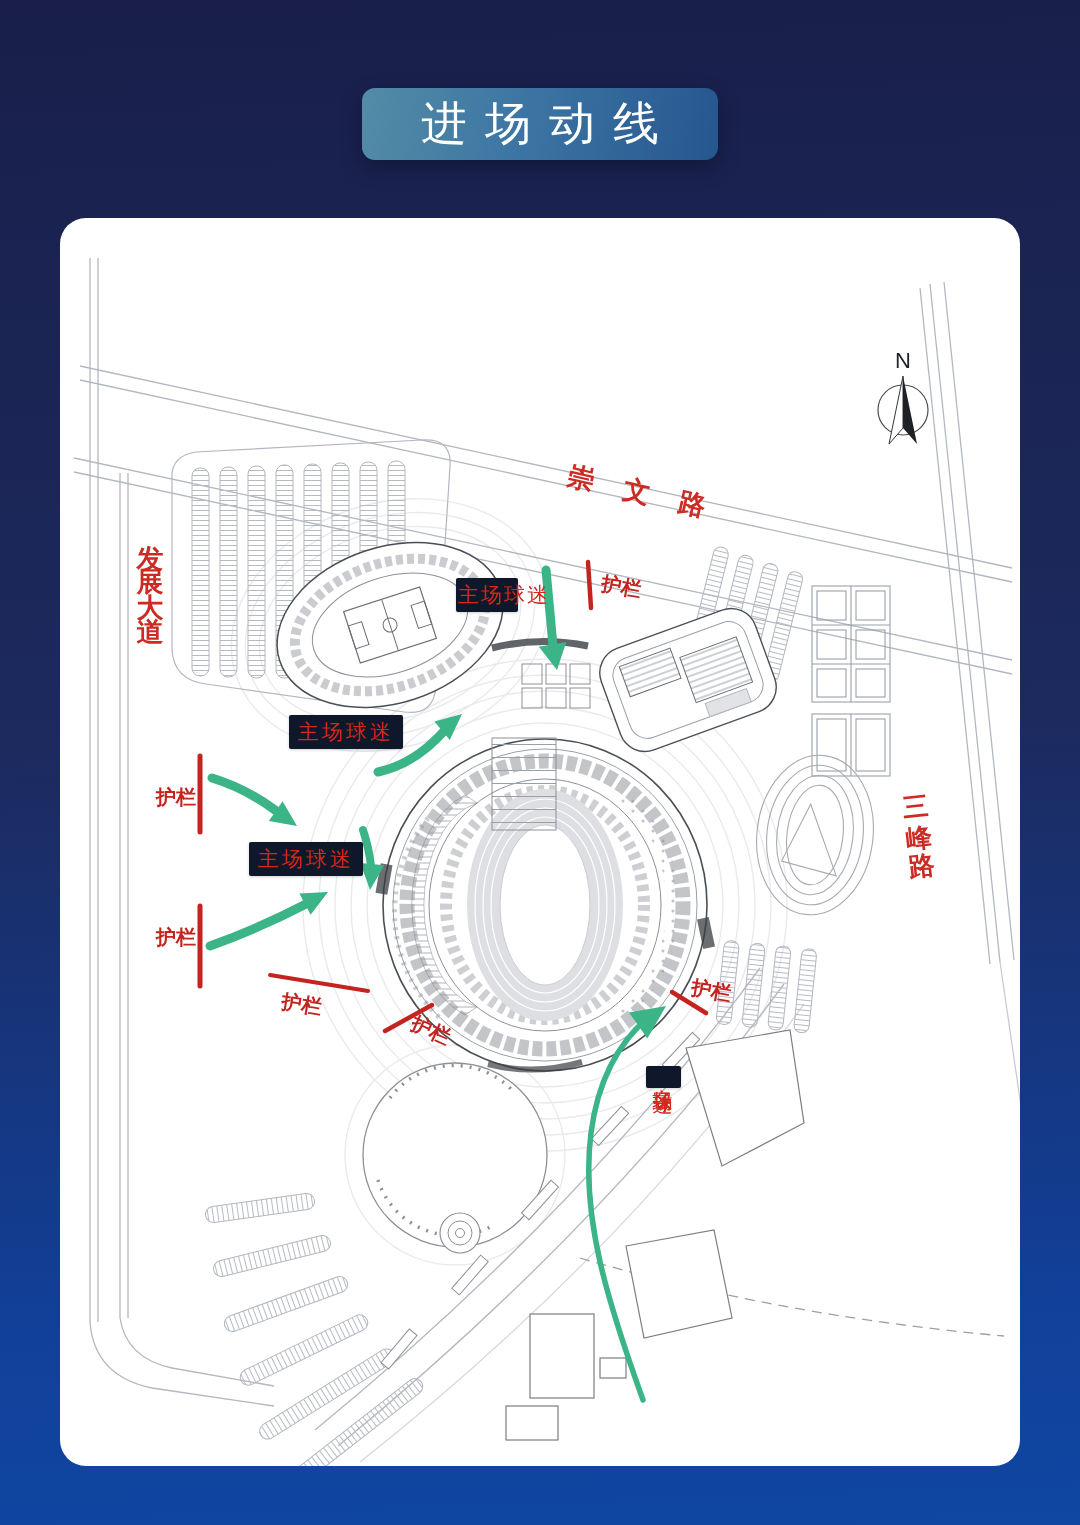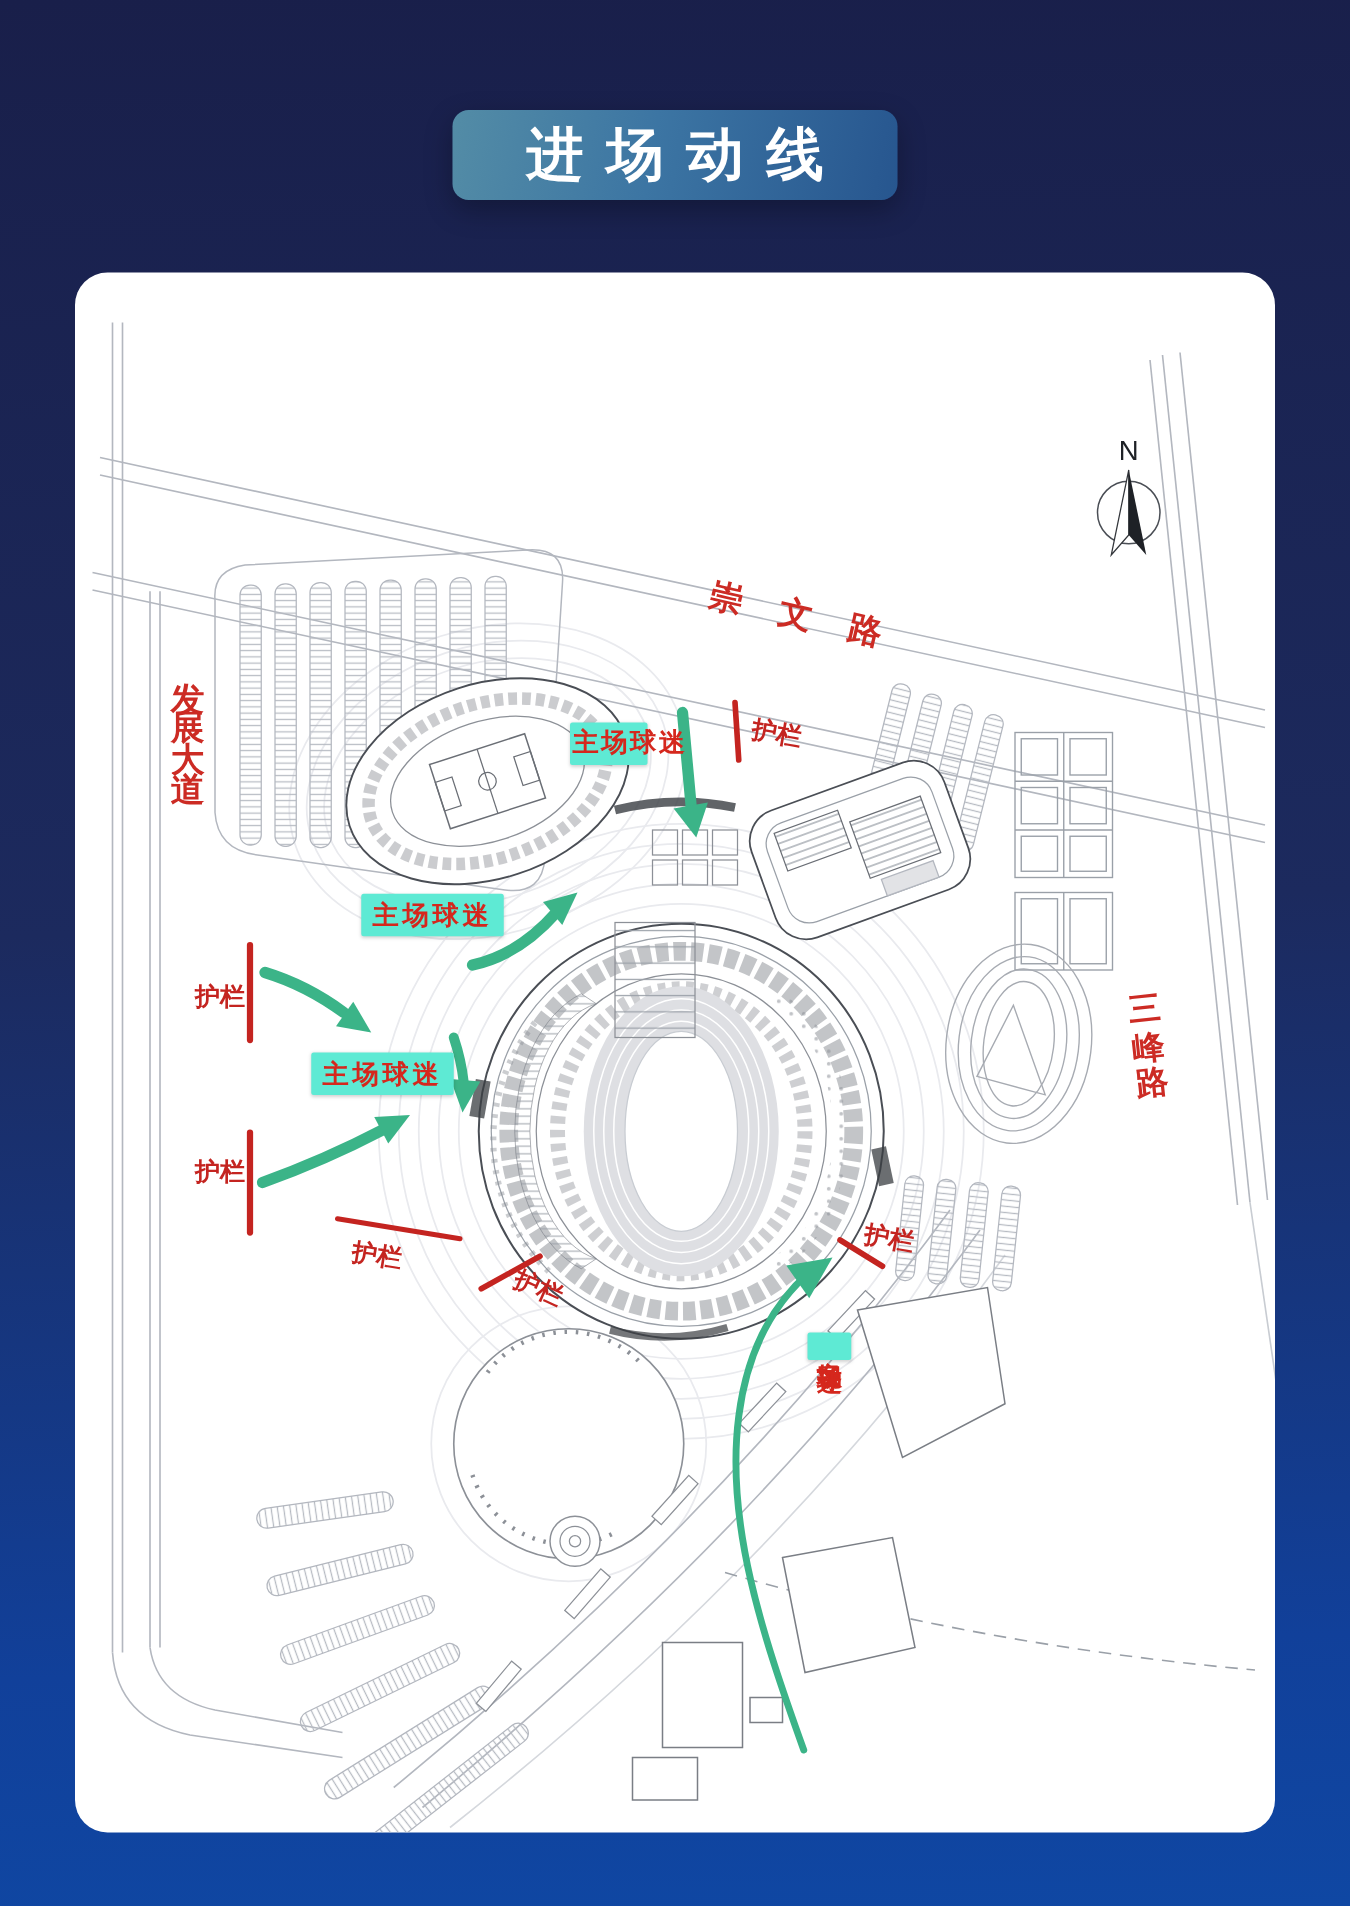--- a/index.html
+++ b/index.html
@@ -2,32 +2,32 @@
 <html><head>
 <meta charset="utf-8">
 <style>
   html,body{margin:0;padding:0;background:#0e1638;}
   .page{position:relative;width:1080px;height:1525px;overflow:hidden;
         font-family:"Liberation Sans",sans-serif;
         background:linear-gradient(178deg,#191f4a 0%,#1c2a5e 48%,#11409a 86%,#0f47a3 100%);}
   .title-pill{position:absolute;left:50%;top:88px;transform:translateX(-50%);
         width:356px;height:72px;border-radius:13px;
         background:linear-gradient(100deg,#538ca6 0%,#3c75a3 45%,#27568f 100%);
-        color:#ffffff;font-size:46px;font-weight:700;letter-spacing:18px;
+        color:#ffffff;font-size:46px;font-weight:400;letter-spacing:18px;
         display:flex;align-items:center;justify-content:center;
         padding-left:18px;box-sizing:border-box;
         box-shadow:0 8px 22px rgba(0,0,0,.28);}
   .card{position:absolute;left:60px;top:218px;width:960px;height:1248px;
         background:#ffffff;border-radius:26px;overflow:hidden;}
   .card svg{position:absolute;left:0;top:0;}
   .ov{position:absolute;white-space:nowrap;}
   .roadlabel{color:#cc2b24;font-weight:700;font-size:27px;letter-spacing:30px;}
   .vert{writing-mode:vertical-lr;text-orientation:upright;letter-spacing:26px;}
   .hl{color:#c42420;font-weight:700;font-size:20px;}
-  .badge{background:#5eead4;color:#d5271d;font-weight:700;border-radius:2px;
+  .badge{background:#0f172a;color:#d5271d;font-weight:400;border-radius:2px;
          box-shadow:0 1px 3px rgba(0,0,0,.18);}
   .badge.wrap{width:58px;text-align:center;font-size:21px;line-height:1.25;
          letter-spacing:2px;padding:4px 2px;}
   .badge.h{font-size:21px;letter-spacing:3px;padding:3px 9px;}
   .badge.v{writing-mode:vertical-lr;text-orientation:upright;font-size:20px;
          letter-spacing:2px;padding:7px 4px;}
   .rot13{transform:rotate(13deg);transform-origin:0 0;}
   .rotm6{transform:rotate(-6deg);transform-origin:0 0;}
   .rot10{transform:rotate(10deg);transform-origin:0 0;}
   .rot9{transform:rotate(9deg);transform-origin:0 0;}

